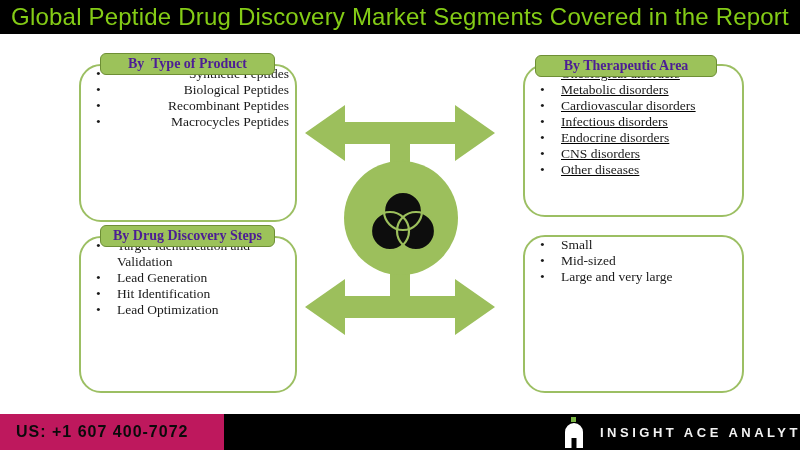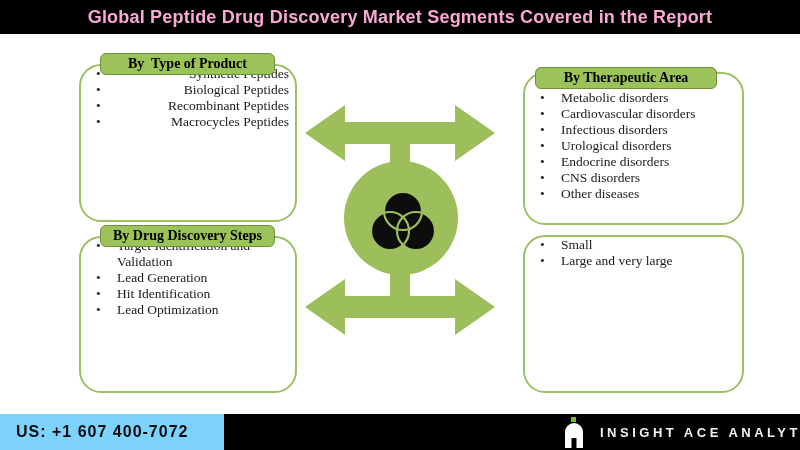--- a/index.html
+++ b/index.html
@@ -2,44 +2,44 @@
 <html><head>
 <meta charset="utf-8">
 <style>
   html,body{margin:0;padding:0;background:#fff;}
   .stage{position:relative;width:800px;height:450px;background:#ffffff;overflow:hidden;
          font-family:"Liberation Serif",serif;}
 
   
   .titlebar{position:absolute;left:0;top:0;width:800px;height:34px;background:#000;
             display:flex;align-items:center;justify-content:center;}
-  .titlebar .title{color:#f9a8d4;font-family:"Liberation Sans",sans-serif;font-weight:bold;
-                   font-size:18px;letter-spacing:0.2px;}
+  .titlebar .title{color:#84cc16;font-family:"Liberation Sans",sans-serif;font-weight:normal;
+                   font-size:24px;letter-spacing:0.2px;}
 
   
   .panel{position:absolute;background:#fff;border:2.5px solid #9cbf63;border-radius:22px;}
   .pill{position:absolute;background:#9cc25a;border:1.5px solid #6e8f35;border-radius:6px;
         display:flex;align-items:center;justify-content:center;z-index:3;}
-  .pill .pill-label{font-weight:bold;font-size:14px;color:#000000;white-space:pre;}
+  .pill .pill-label{font-weight:bold;font-size:14px;color:#4c1d95;white-space:pre;}
 
   ul.seg-list{margin:0;padding:0;list-style:none;font-size:13.5px;line-height:16px;color:#1a1a1a;}
   ul.seg-list li{position:relative;padding-left:36px;padding-right:6px;}
   ul.seg-list li::before{content:"\2022";position:absolute;left:15px;top:0;}
 
   .list-product{padding-top:29px;}
   .list-therapeutic{padding-top:14px;}
   .list-steps{padding-top:26px;line-height:16.5px;}
   .list-company{padding-top:27px;line-height:16.5px;}
 
   
   .center-graphic{position:absolute;left:300px;top:95px;width:200px;height:245px;}
 
   
   .footer{position:absolute;left:0;top:414px;width:800px;height:36px;background:#000;}
-  .footer-green{position:absolute;left:0;top:0;width:224px;height:36px;background:#7dd3fc;
+  .footer-green{position:absolute;left:0;top:0;width:224px;height:36px;background:#be185d;
                 display:flex;align-items:center;}
   .footer-green .phone{margin-left:16px;color:#0b0b0b;font-family:"Liberation Sans",sans-serif;
                        font-weight:bold;font-size:16px;letter-spacing:1px;white-space:pre;}
   .brand-logo{position:absolute;left:562px;top:2px;width:24px;height:32px;}
   .brand-name{position:absolute;left:600px;top:0;height:36px;display:flex;align-items:center;
               color:#f2f2f2;font-family:"Liberation Sans",sans-serif;font-weight:bold;
               font-size:13px;letter-spacing:3.5px;white-space:pre;}
 </style>
 </head>
 <body>
@@ -67,39 +67,39 @@
       <li>Target Identification and Validation</li>
       <li>Lead Generation</li>
       <li>Hit Identification</li>
       <li>Lead Optimization</li>
     </ul>
   </div>
   <div class="pill" style="left:100px;top:225px;width:173px;height:20px;">
     <span class="pill-label">By Drug Discovery Steps</span>
   </div>
 
-  <div class="panel" style="left:523px;top:72px;width:217px;height:149px;">
+  <div class="panel" style="left:523px;top:64px;width:217px;height:149px;text-decoration:underline;">
     <ul class="seg-list list-therapeutic">
       <li>Oncological disorders</li>
       <li>Metabolic disorders</li>
       <li>Cardiovascular disorders</li>
       <li>Infectious disorders</li>
-      <li>Urological disorders</li>
       <li>Endocrine disorders</li>
       <li>CNS disorders</li>
       <li>Other diseases</li>
     </ul>
   </div>
-  <div class="pill" style="left:535px;top:67px;width:180px;height:20px;text-align:right;">
+  <div class="pill" style="left:535px;top:55px;width:180px;height:20px;text-align:right;">
     <span class="pill-label">By Therapeutic Area</span>
   </div>
 
   <div class="panel" style="left:523px;top:235px;width:217px;height:154px;">
     <ul class="seg-list list-company">
       <li>Small</li>
+      <li>Mid-sized</li>
       <li>Large and very large</li>
     </ul>
   </div>
 
   <svg class="center-graphic" viewBox="0 0 200 245">
 
     <polygon fill="#9cbf5c" points="5,38 45,10 45,27 155,27 155,10 195,38 155,66 155,49 45,49 45,66"></polygon>
 
     <rect x="90" y="40" width="20" height="34" fill="#9cbf5c"></rect>
     <rect x="90" y="172" width="20" height="38" fill="#9cbf5c"></rect>

